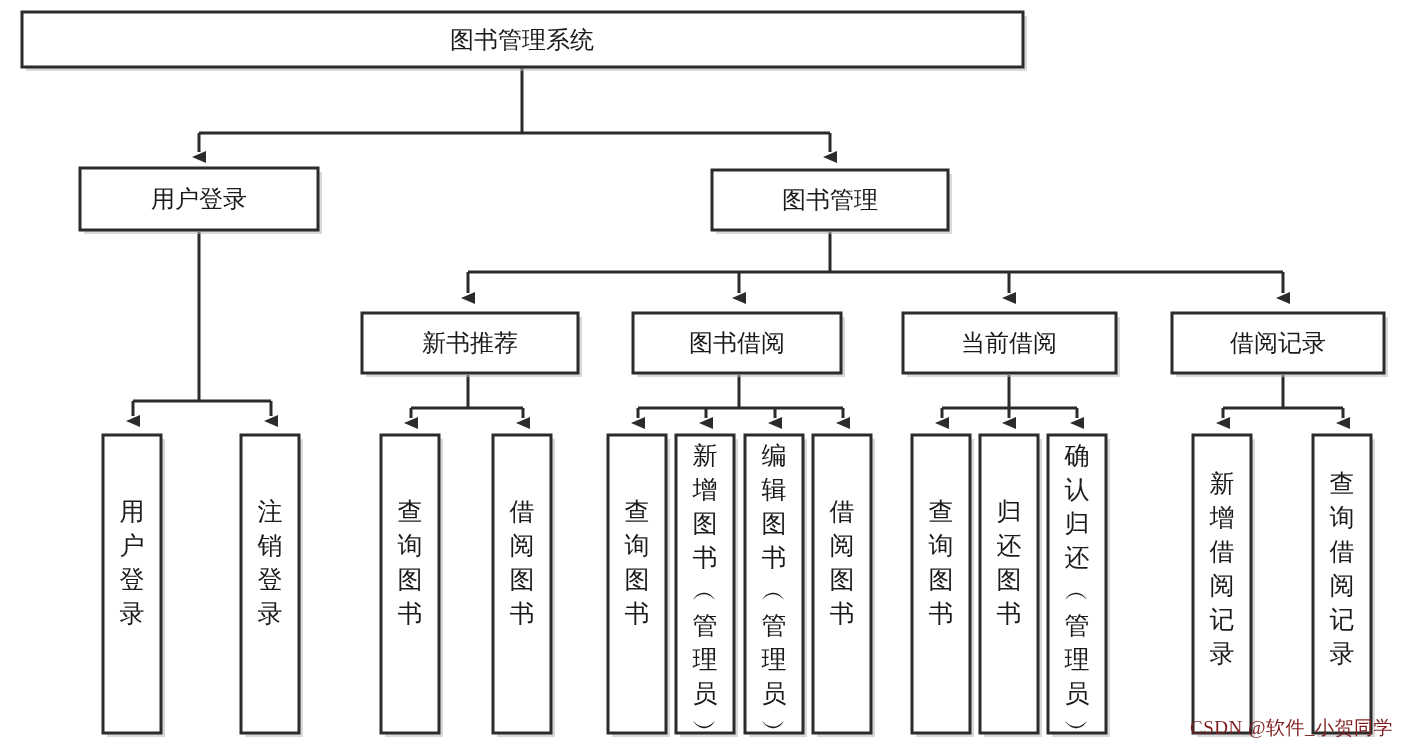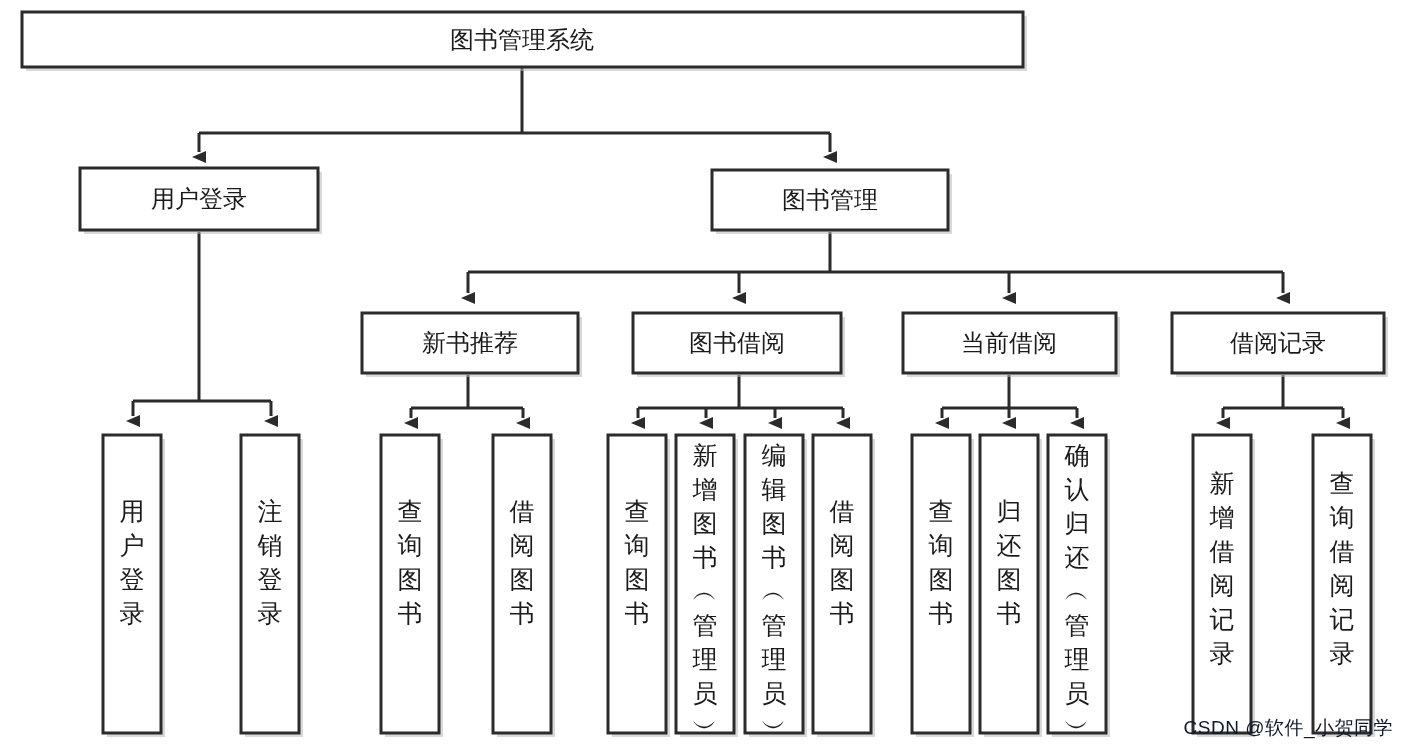--- a/index.html
+++ b/index.html
@@ -47,23 +47,23 @@
     fill: none;
   }
   .arrow-head {
     fill: #2b2b2b;
     stroke: none;
   }
   .watermark {
     position: absolute;
     right: 12px;
     bottom: 6px;
-    font-family: Liberation Sans, sans-serif;
+    font-family: Liberation Serif, serif;
     font-size: 19px;
-    color: #0f172a;
+    color: #7f1d1d;
     white-space: nowrap;
     letter-spacing: 0.5px;
     user-select: none;
   }
 </style>
 </head>
 <body>
 
 <svg id="diagram" viewBox="0 0 1405 747" xmlns="http://www.w3.org/2000/svg">
 

